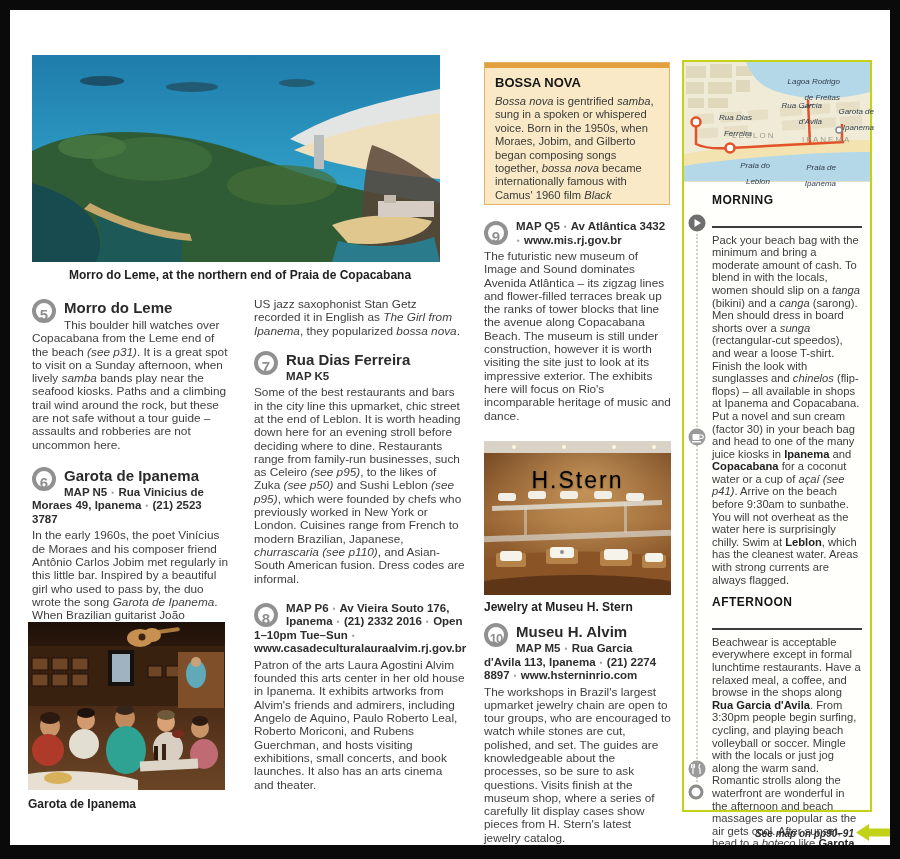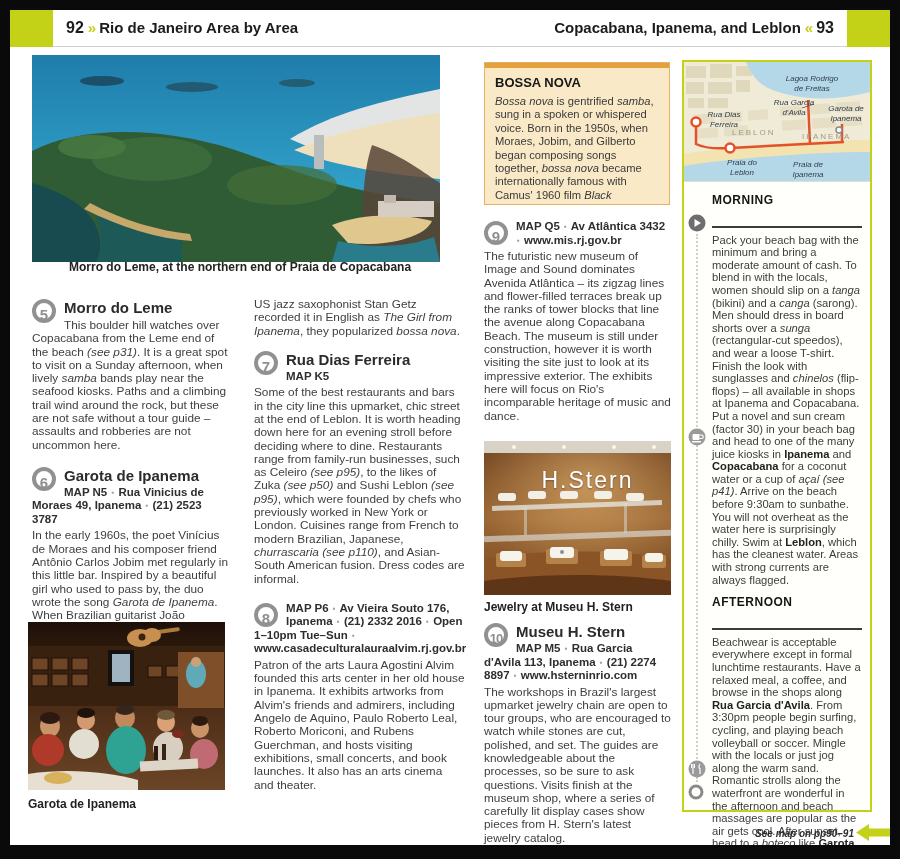--- a/index.html
+++ b/index.html
@@ -56,46 +56,40 @@
   .bossa-title{font-size:13px;font-weight:bold;color:#171717;margin-bottom:5px;}
   .bossa-body{font-size:11.2px;line-height:13.4px;color:#3a3a3a;}
   
   .sidebar{
     position:absolute;left:672px;top:50px;width:190px;height:752px;
     border:2px solid var(--lime);background:#fffffb;
   }
   .sb-title{position:relative;background:var(--lime);padding:5px 10px 4px 10px;font-size:13px;font-weight:bold;color:#141414;}
   .sb-corner{position:absolute;top:-1px;right:-1px;width:0;height:0;border-top:11px solid #fff;border-left:11px solid transparent;}
   .sb-map{position:relative;width:100%;height:120px;border-bottom:1px solid #e2e0c8;}
-  .map-label{position:absolute;font-size:8px;font-style:italic;color:#2f3d4c;line-height:10px;text-align:center;white-space:nowrap;}
+  .map-label{position:absolute;font-size:8px;font-style:italic;color:#2f3d4c;line-height:16px;text-align:right;white-space:nowrap;}
   .map-label.two{white-space:normal;width:56px;}
   .map-region{position:absolute;font-size:8px;color:#9b9b8d;letter-spacing:2px;font-style:normal;}
   .sb-content{position:relative;padding:12px 8px 8px 28px;font-size:11.2px;line-height:12.6px;color:#3c3c3c;}
   .timeline{position:absolute;left:12px;top:172px;bottom:28px;border-left:2px dotted #cfcfcf;}
   .sb-head{font-size:12px;font-weight:bold;letter-spacing:0.5px;color:#141414;border-bottom:2px solid #3c3c3c;padding-bottom:19px;margin-bottom:6px;}
   .sb-head.after{margin-top:10px;}
   .sb-body b{color:#222;}
   .tl-icon{position:absolute;left:4px;z-index:2;}
   
   .seemap{position:absolute;right:36px;bottom:6px;font-size:10px;font-style:italic;font-weight:bold;color:#2e2e2e;}
   .seemap-arrow{position:absolute;right:0;bottom:4px;}
   
-  .stern-sign{position:absolute;left:0;top:26px;width:100%;text-align:center;color:#ffffff;font-size:23px;letter-spacing:2px;text-shadow:0 1px 2px rgba(0,0,0,.35);margin-left:10px;}
+  .stern-sign{position:absolute;left:0;top:26px;width:100%;text-align:center;color:#000000;font-size:23px;letter-spacing:2px;text-shadow:0 1px 2px rgba(0,0,0,.35);}
 </style>
 </head>
 <body>
 
 <div class="page">
 
-  <div class="header-band">
-    <div class="lime-block lime-left"></div>
-    <div class="lime-block lime-right"></div>
-    <div class="hdr hdr-left"><span class="pgnum">92</span><span class="chev">»</span><span>Rio de Janeiro Area by Area</span></div>
-    <div class="hdr hdr-right"><span>Copacabana, Ipanema, and Leblon</span><span class="chev">«</span><span class="pgnum">93</span></div>
-  </div>
 
   <div class="photo" style="left:22px;top:45px;width:408px;height:207px;">
     <svg width="408" height="207" viewBox="0 0 408 207">
       <defs>
         <linearGradient id="sea" x1="0" y1="0" x2="0" y2="1">
           <stop offset="0" stop-color="#1f7cab"></stop>
             <stop offset="0.6" stop-color="#2f9ec6"></stop>
             <stop offset="1" stop-color="#3fb0d2"></stop>
         </linearGradient>
       </defs>
@@ -114,21 +108,21 @@
       <path d="M340,90 C370,100 395,120 408,128 L408,207 L330,207 C330,160 330,120 340,90 Z" fill="#584437" opacity="0.85"></path>
       <path d="M0,128 C40,140 78,162 66,207 L0,207 Z" fill="#174b50"></path>
       <path d="M60,150 C90,166 120,176 150,180 L150,207 L64,207 C74,186 66,166 60,150 Z" fill="#1d5a57"></path>
       <path d="M58,148 C92,166 128,176 158,179 L160,186 C126,184 88,172 52,154 Z" fill="#c7a86b"></path>
       <path d="M300,170 C330,158 370,158 400,166 C392,184 350,192 316,188 Z" fill="#e0c78e"></path>
       <path d="M306,186 C340,194 376,192 402,182 L408,207 L300,207 Z" fill="#2a7b8c"></path>
       <rect x="346" y="146" width="56" height="16" fill="#d6cec4"></rect>
       <rect x="352" y="140" width="12" height="8" fill="#c2b8ac"></rect>
     </svg>
   </div>
-  <div class="caption" style="left:22px;top:250px;padding-left:37px;">Morro do Leme, at the northern end of Praia de Copacabana</div>
+  <div class="caption" style="left:22px;top:258px;padding-left:37px;">Morro do Leme, at the northern end of Praia de Copacabana</div>
 
   <div class="col" style="left:22px;top:288px;width:197px;">
     <div class="section">
       <div class="numcircle">5</div>
       <div class="sec-title">Morro do Leme</div>
       <div class="sec-body">This boulder hill watches over Copacabana from the Leme end of the beach <i>(see p31)</i>. It is a great spot to visit on a Sunday afternoon, when lively <i>samba</i> bands play near the seafood kiosks. Paths and a climbing trail wind around the rock, but these are not safe without a tour guide – assaults and robberies are not uncommon here.</div>
     </div>
     <div class="section" style="margin-top:14px;">
       <div class="numcircle">6</div>
       <div class="sec-title">Garota de Ipanema</div>
@@ -276,21 +270,21 @@
       </g>
       <path d="M0,140 C60,132 130,132 187,140 L187,154 L0,154 Z" fill="#5e3517"></path>
     </svg>
     <div class="stern-sign">H.Stern</div>
   </div>
   <div class="caption" style="left:474px;top:590px;">Jewelry at Museu H. Stern</div>
 
   <div class="col" style="left:474px;top:612px;width:187px;">
     <div class="section">
       <div class="numcircle n10">10</div>
-      <div class="sec-title">Museu H. Stern</div>
+      <div class="sec-title">Museu H. Alvim</div>
       <div class="sec-info">MAP M5 <span class="sq">▪</span> Rua Garcia d'Avila 113, Ipanema <span class="sq">▪</span> (21) 2274 8897 <span class="sq">▪</span> www.hsterninrio.com</div>
       <div class="sec-body">The workshops in Brazil's largest upmarket jewelry chain are open to tour groups, who are encouraged to watch while stones are cut, polished, and set. The guides are knowledgeable about the processes, so be sure to ask questions. Visits finish at the museum shop, where a series of carefully lit display cases show pieces from H. Stern's latest jewelry catalog.</div>
     </div>
   </div>
 
   <div class="sidebar">
 
     <div class="sb-map">
       <svg width="186" height="119" viewBox="0 0 186 119" style="position:absolute;left:0;top:0;">
         <rect width="186" height="119" fill="#f0ebd6"></rect>

